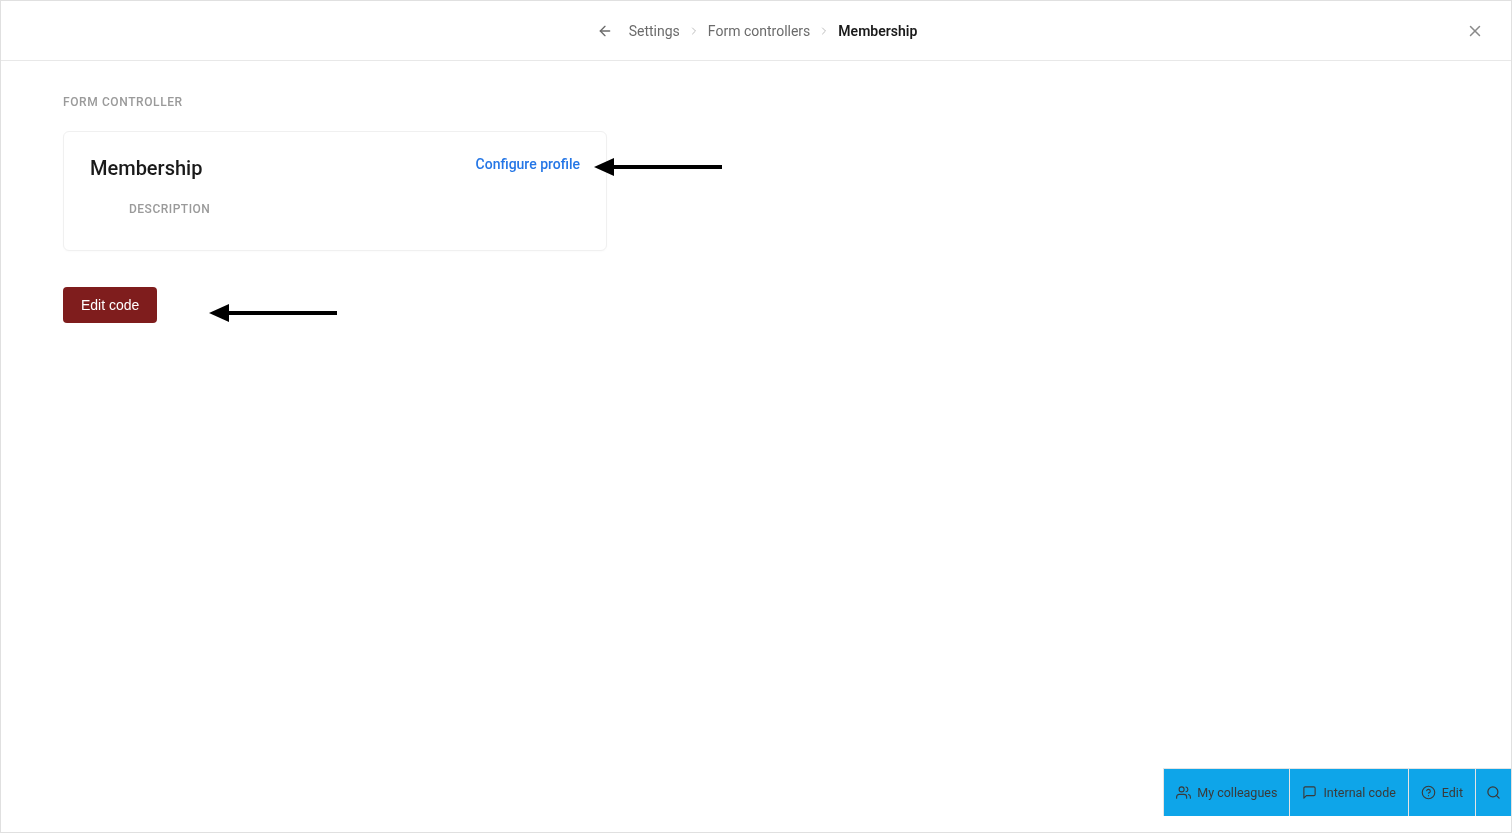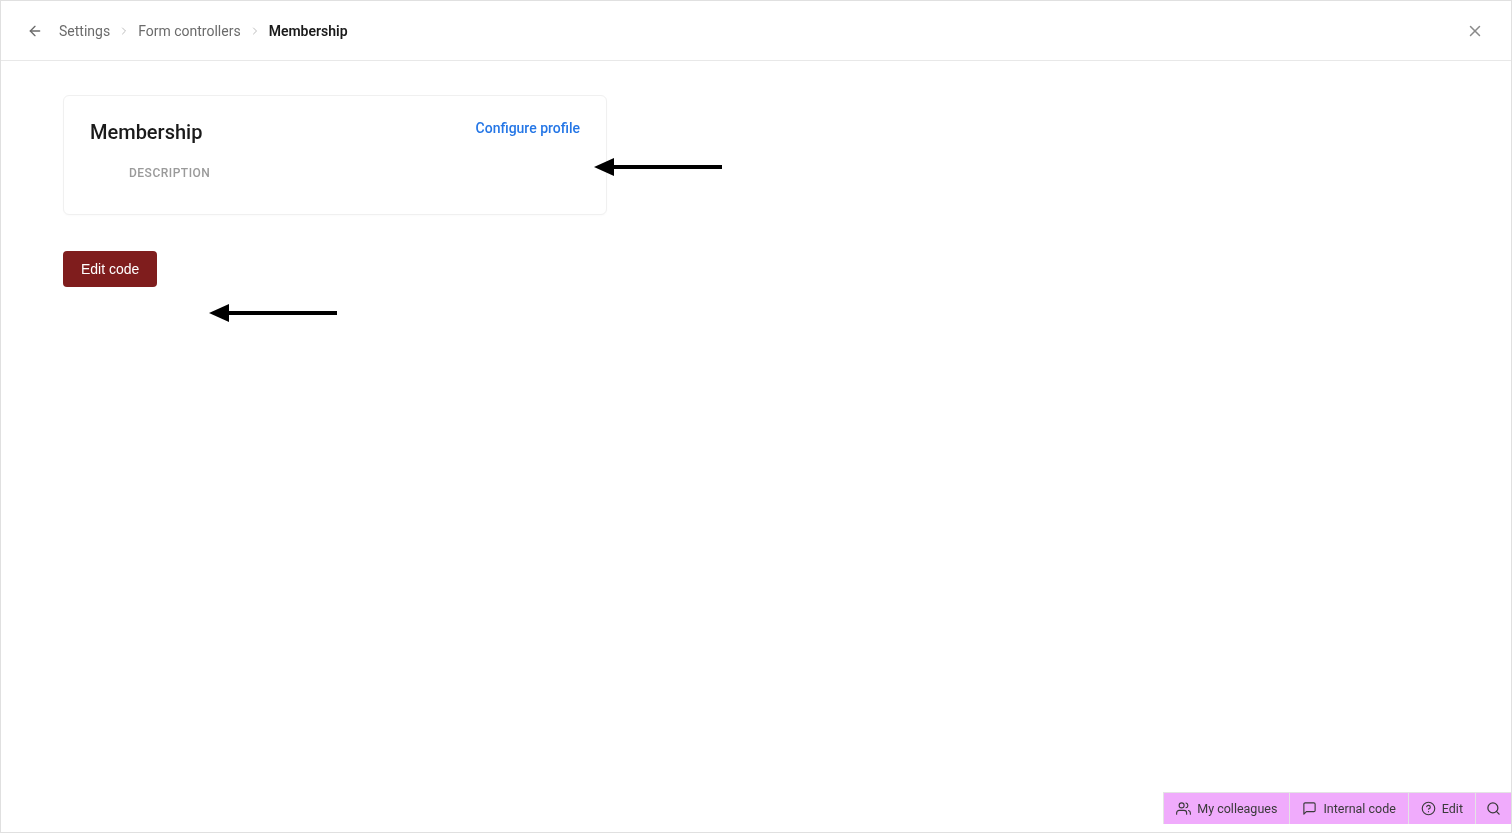--- a/index.html
+++ b/index.html
@@ -20,20 +20,21 @@
   }
 
   
   .header {
     height: 60px;
     border-bottom: 1px solid #e8e8e8;
     display: flex;
     align-items: center;
     padding: 4px 24px;
     position: relative;
+    justify-content: center;
   }
   .back-arrow {
     width: 20px;
     height: 20px;
     display: flex;
     align-items: center;
     justify-content: center;
     color: #6b6b6b;
     margin-right: 14px;
     cursor: pointer;
@@ -143,28 +144,28 @@
     align-items: center;
     pointer-events: none;
   }
   .arrow svg {
     display: block;
   }
 
   
   .footer {
     position: absolute;
-    bottom: 8px;
+    bottom: 16px;
     right: 0;
-    height: 32px;
+    height: 48px;
     display: flex;
     align-items: stretch;
     border-top: 1px solid #e4e4e4;
     border-left: 1px solid #e4e4e4;
-    background: #f0abfc;
+    background: #0ea5e9;
     font-size: 12.5px;
   }
   .footer-item {
     display: flex;
     align-items: center;
     gap: 6px;
     padding: 0 12px;
     border-right: 1px solid #e4e4e4;
     color: #3a3a3a;
     cursor: pointer;
@@ -209,20 +210,21 @@
   </nav>
   <div class="close-btn">
     <svg width="18" height="18" viewBox="0 0 24 24" fill="none" stroke="currentColor" stroke-width="2" stroke-linecap="round" stroke-linejoin="round">
       <line x1="18" y1="6" x2="6" y2="18"></line>
       <line x1="6" y1="6" x2="18" y2="18"></line>
     </svg>
   </div>
 </div>
 
 <div class="content">
+  <div class="section-label">FORM CONTROLLER</div>
 
   <div class="card">
     <div class="card-header">
       <div class="card-title">Membership</div>
       <a class="configure-link">Configure profile</a>
     </div>
     <div class="desc-label">DESCRIPTION</div>
   </div>
 
   <button class="edit-code-btn">Edit code</button>

